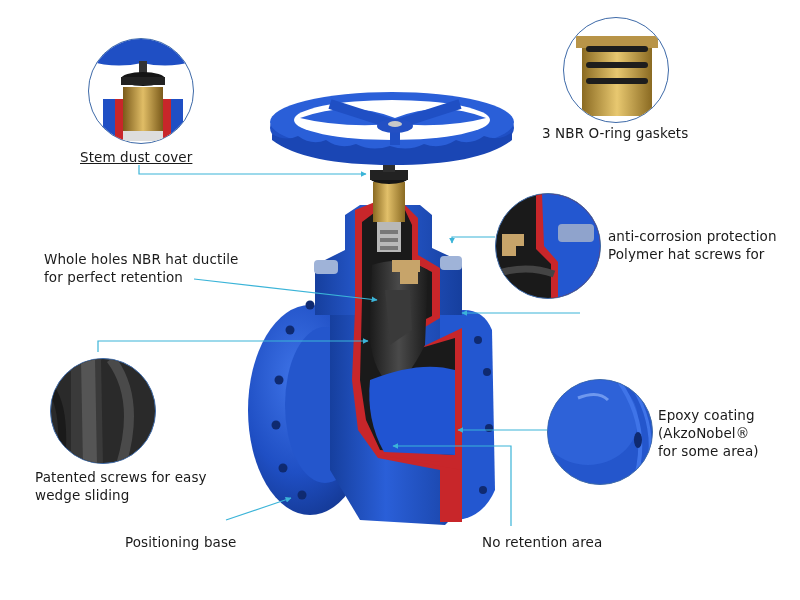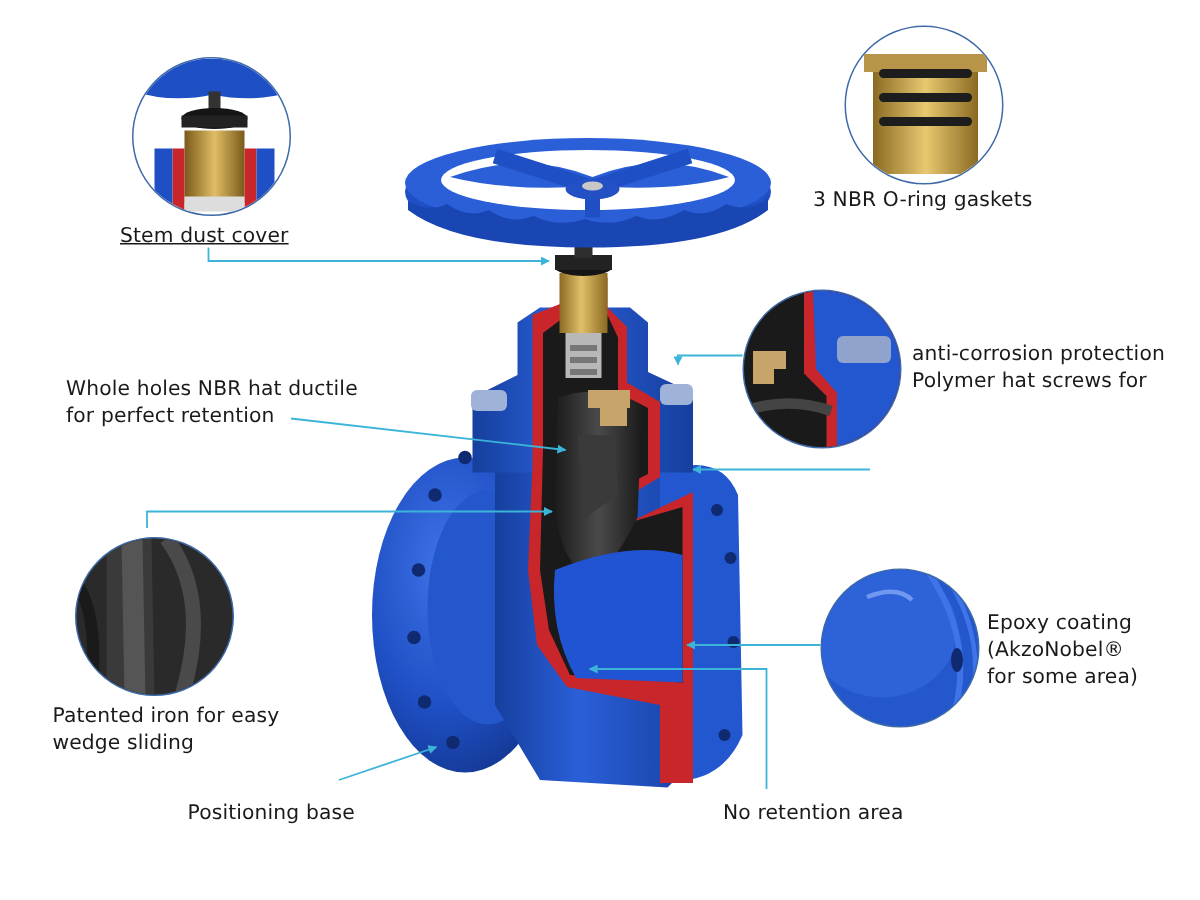--- a/index.html
+++ b/index.html
@@ -211,21 +211,21 @@
     <span class="line">for perfect retention</span>
   </div>
 
   <div class="label" style="left:608px; top:227px;">
     <span class="line">anti-corrosion protection</span>
     <span class="line">Polymer hat screws for</span>
   </div>
 
 
   <div class="label" style="left:35px; top:468px;">
-    <span class="line">Patented iron for easy</span>
+    <span class="line">Patented screws for easy</span>
     <span class="line">wedge sliding</span>
   </div>
 
   <div class="label" style="left:658px; top:406px;">
     <span class="line">Epoxy coating</span>
     <span class="line">(AkzoNobel®</span>
     <span class="line">for some area)</span>
   </div>
 
   <div class="label" style="left:482px; top:533px;">

